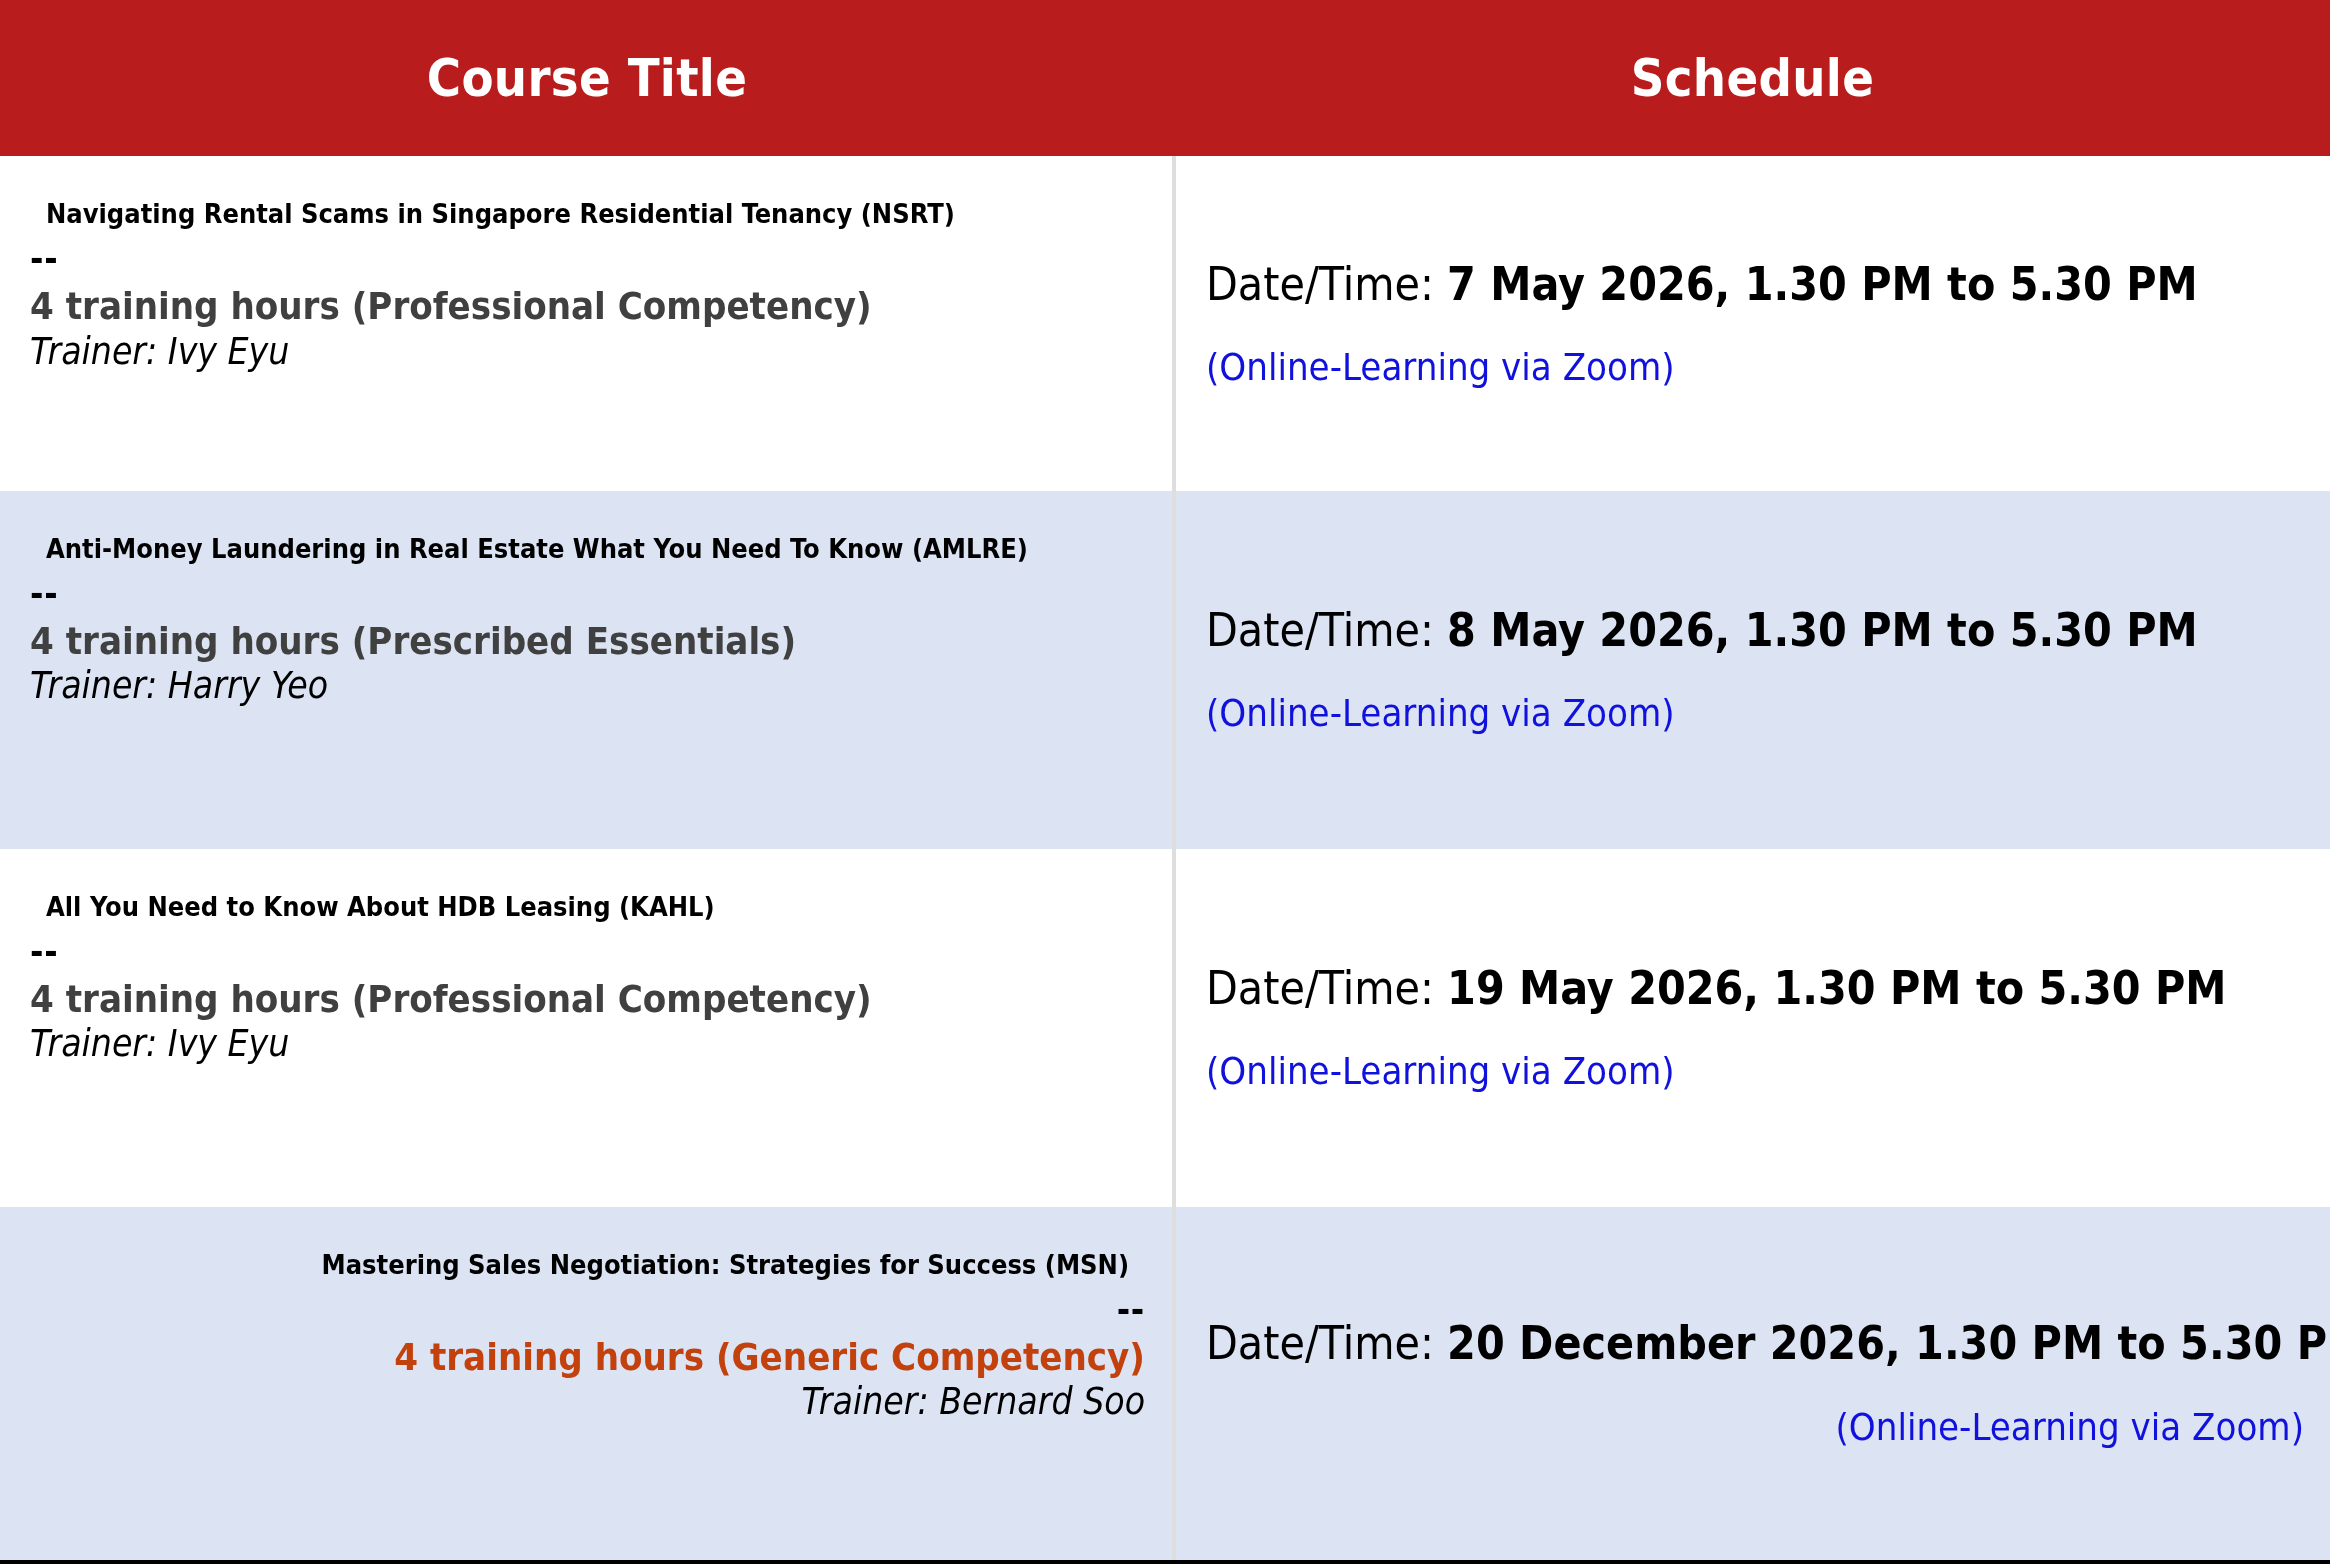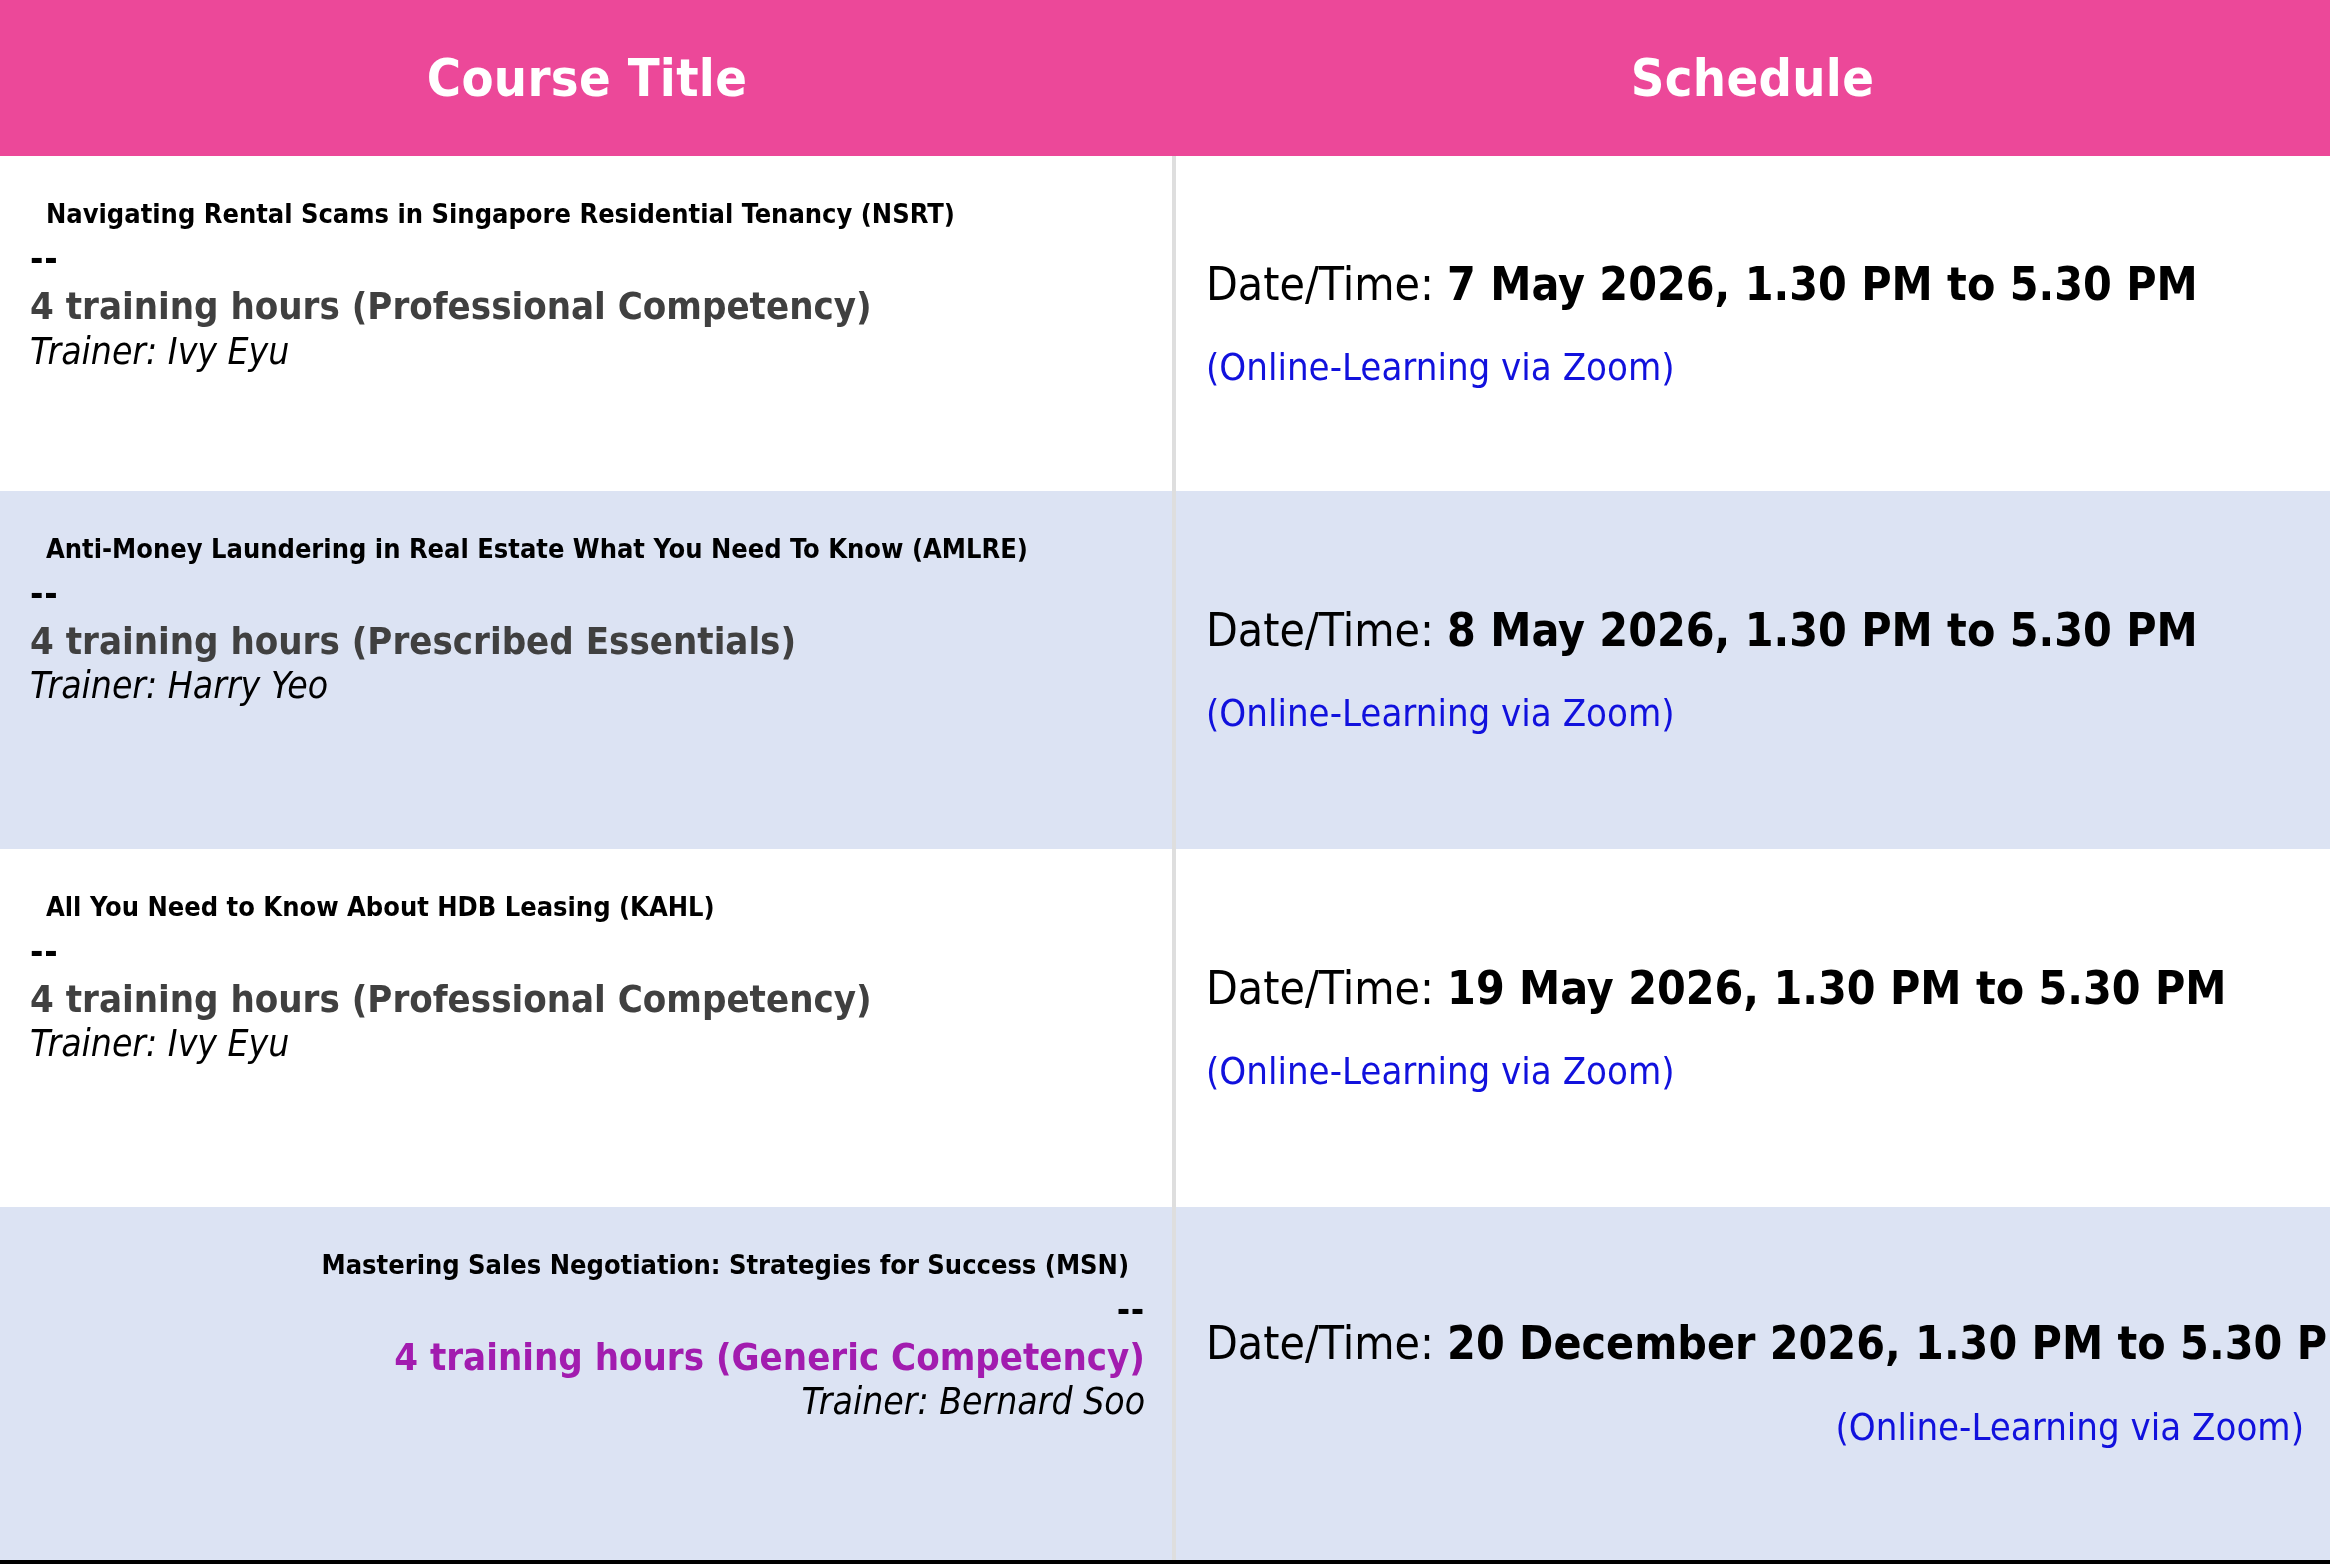--- a/index.html
+++ b/index.html
@@ -23,21 +23,21 @@
     table-layout: fixed;
     border-bottom: 5.5px solid #000000;
   }
 
   
   .thead-row {
     height: 156px;
     background: #0270C4;
   }
   .th {
-    background: #ec4899;
+    background: #b91c1c;
     color: #ffffff;
     font-size: 52px;
     font-weight: bold;
     text-align: center;
     vertical-align: middle;
     padding: 0;
     letter-spacing: 0.3px;
   }
 
   
@@ -85,21 +85,21 @@
     letter-spacing: 0.7px;
   }
   .hours {
     font-size: 38px;
     font-weight: bold;
     line-height: 1.1;
     margin: 0;
   }
   .hours.blue   { color: #404040; }
   .hours.green  { color: #404040; }
-  .hours.orange { color: #a21caf; }
+  .hours.orange { color: #c2410c; }
 
   .trainer {
     font-size: 37px;
     font-style: italic;
     color: #000000;
     line-height: 1.18;
     margin: 1.4px 0 0 0;
   }
 
   .datetime {

